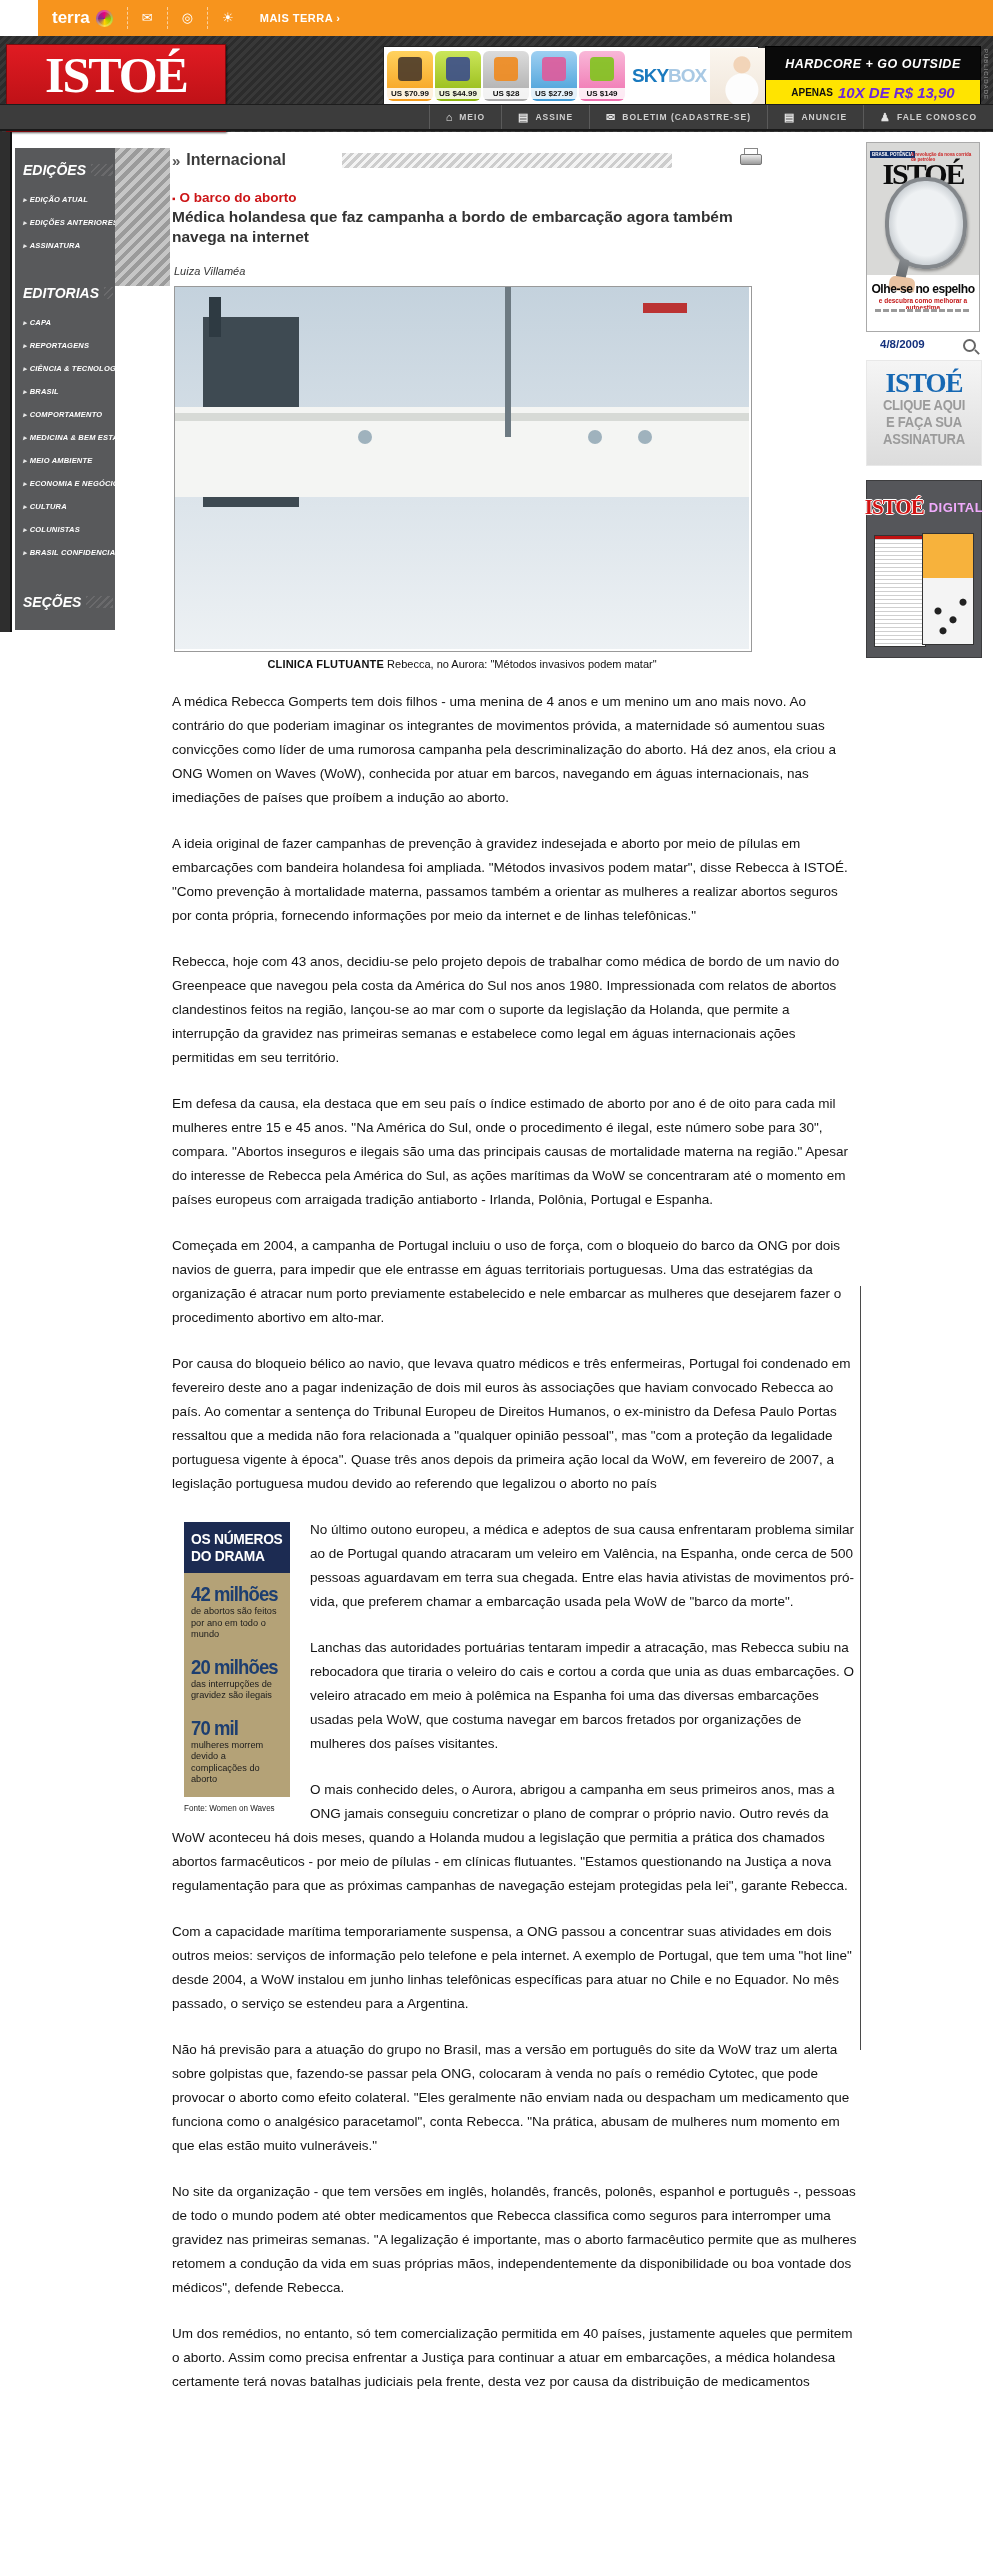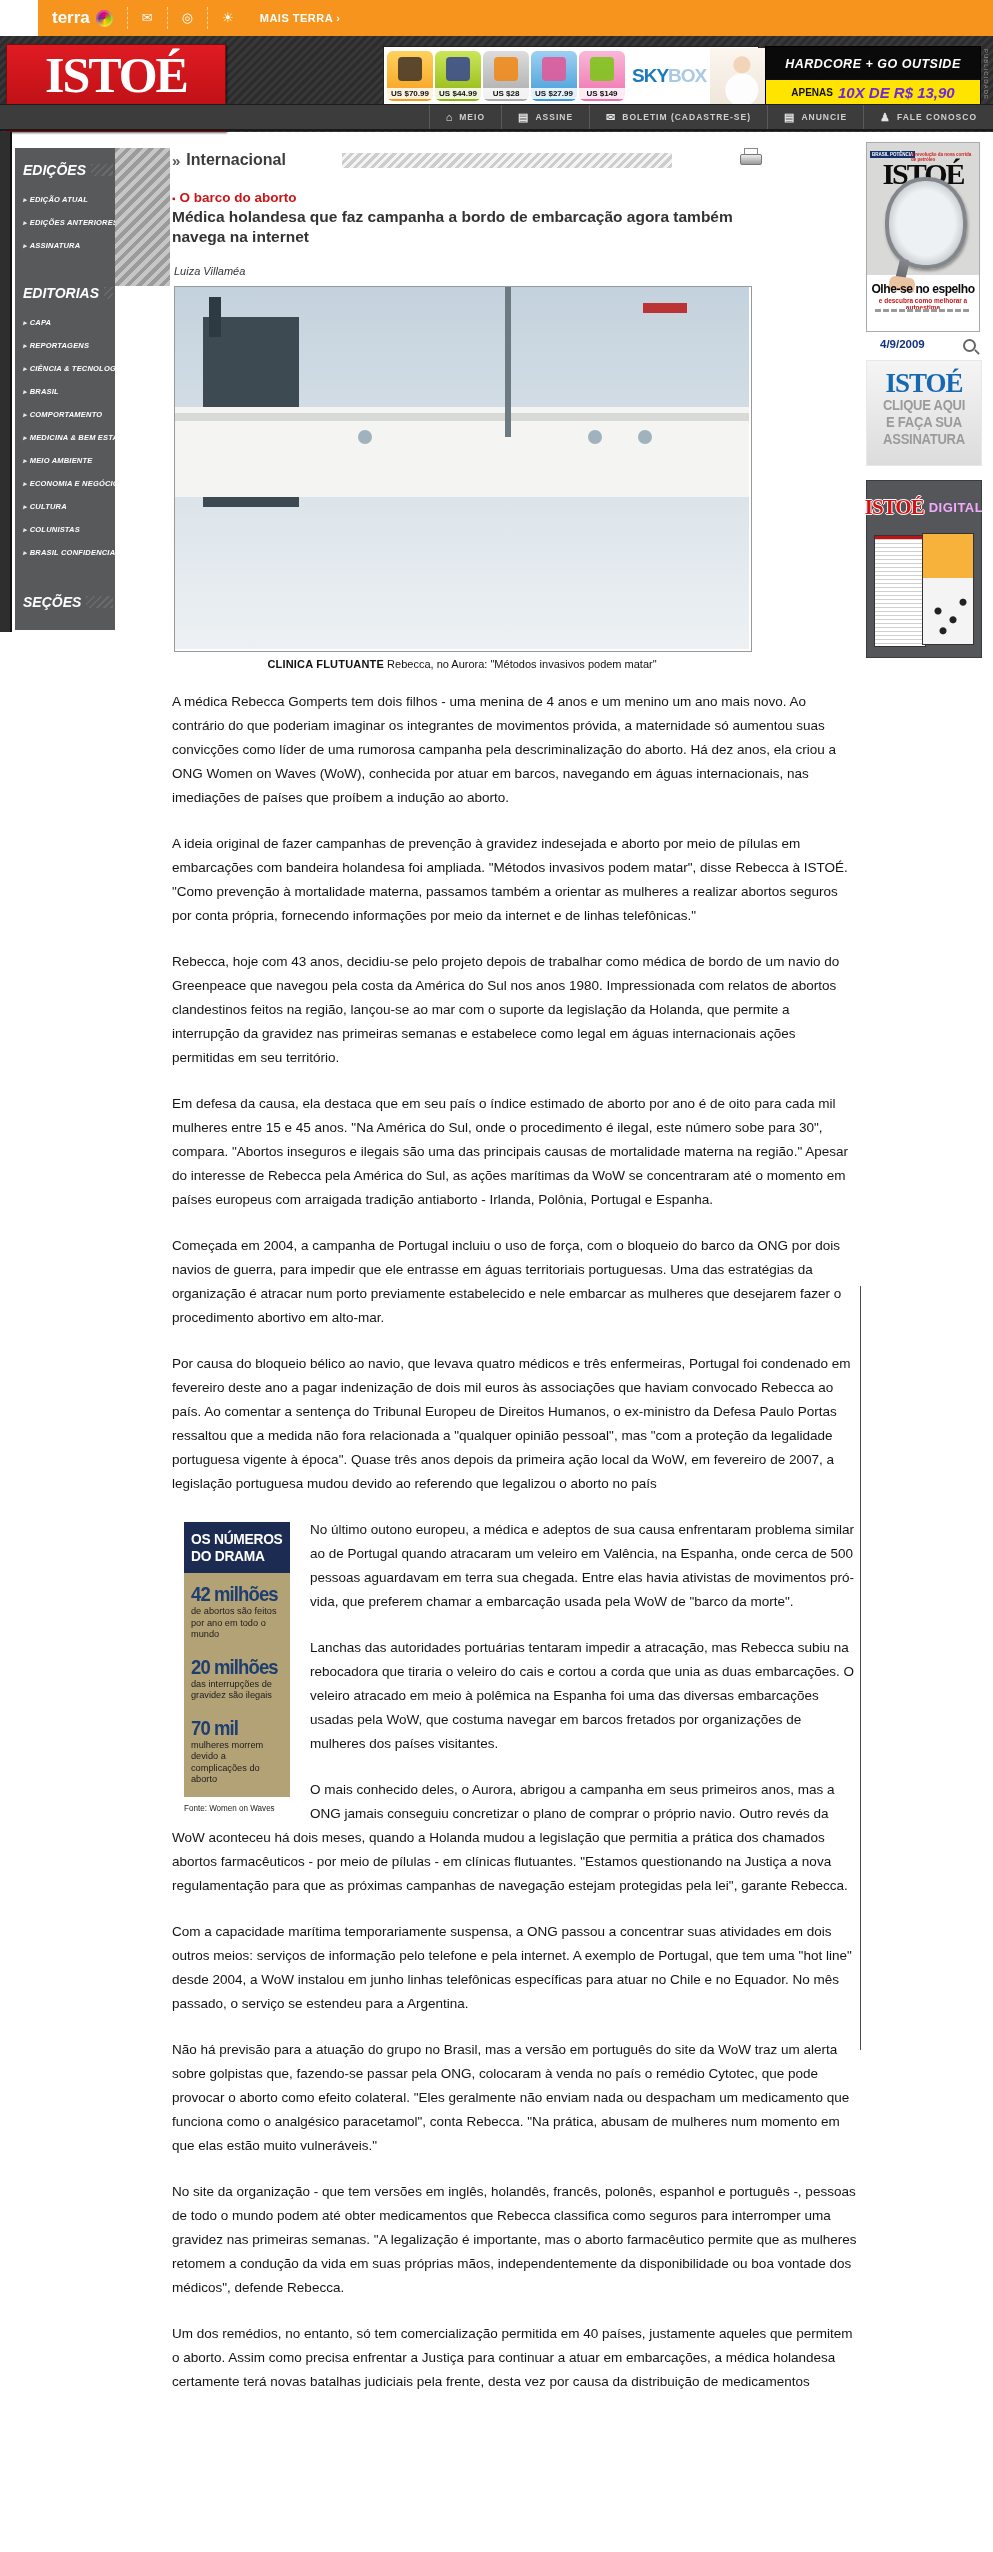--- a/index.html
+++ b/index.html
@@ -419,21 +419,21 @@
     <div class="cover-chip-tx">A revolução da nova corrida de petróleo</div>
     <div class="cover-masthead">ISTOÉ</div>
     <div class="mirror"></div>
     <div class="mirror-handle"></div>
     <div class="mirror-hand"></div>
     <div class="cover-headline">Olhe-se no espelho</div>
     <div class="cover-sub">e descubra como melhorar a autoestima</div>
     <div class="cover-micro"></div>
   </div>
   <div class="date-row">
-    <span class="date-tx">4/9/2009</span>
+    <span class="date-tx">4/8/2009</span>
     <span class="mag"></span>
     <span class="mag-h"></span>
   </div>
 
   <div class="subscribe">
     <div class="sub-logo">ISTOÉ</div>
     <div class="sub-line">CLIQUE AQUI</div>
     <div class="sub-line">E FAÇA SUA</div>
     <div class="sub-line">ASSINATURA</div>
   </div>

